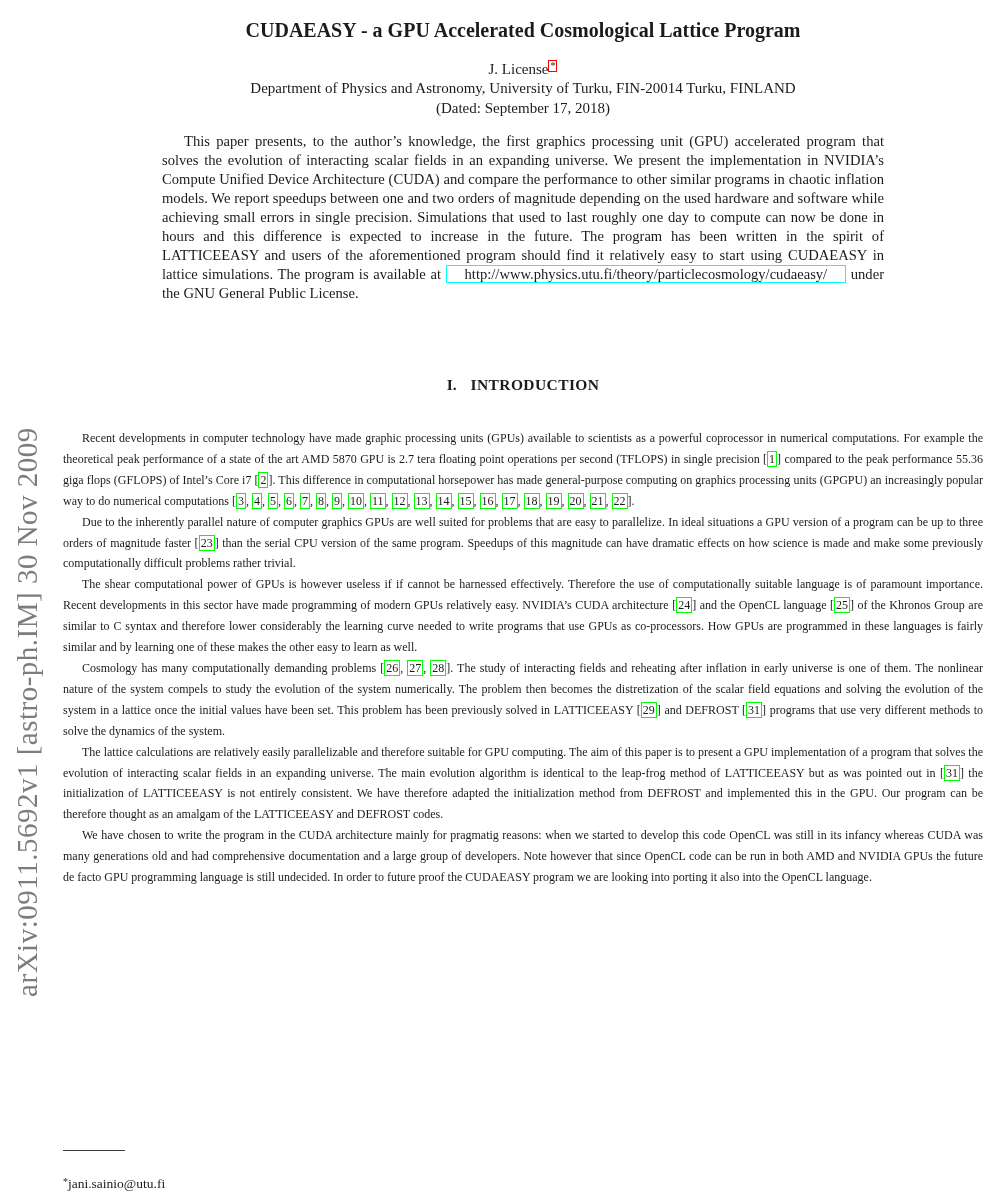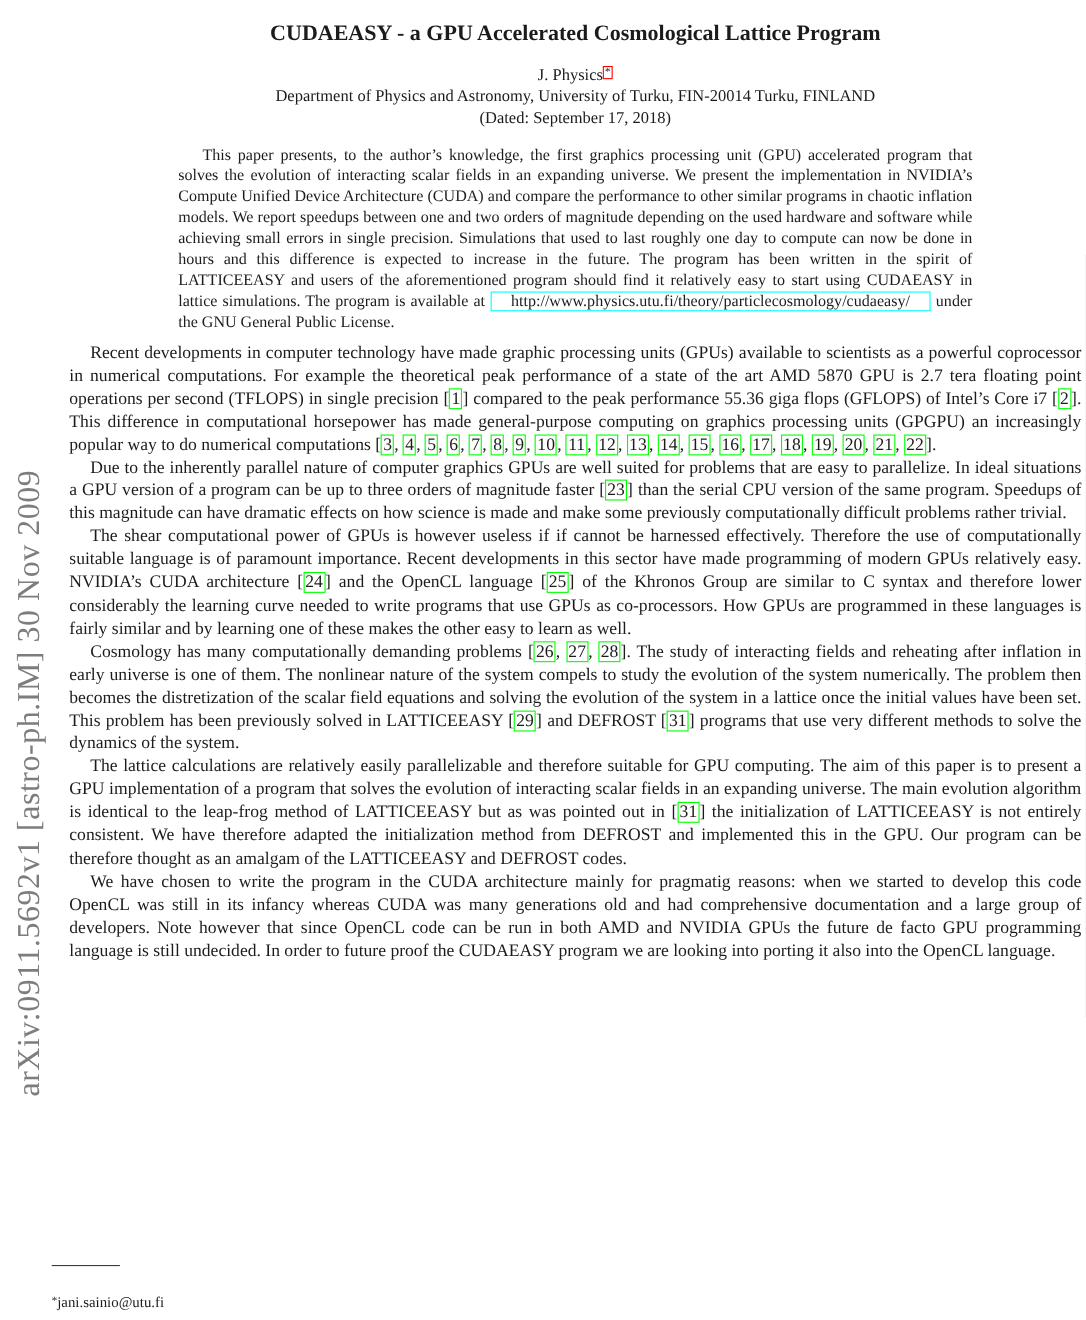--- a/index.html
+++ b/index.html
@@ -69,38 +69,38 @@
   }
   .section-heading {
     margin-top: 73px;
     text-align: center;
     font-size: 15.5px;
     font-weight: bold;
   }
   .section-number { margin-right: 14px; }
   .section-title { letter-spacing: 0.4px; }
   .body-text {
-    margin-top: 8px;
-    font-size: 16px;
+    margin-top: 34px;
+    font-size: 12px;
     line-height: 20.9px;
     text-align: justify;
   }
   .body-text p { margin: 0; text-indent: 19px; }
   .cite {
     border: 1.4px solid var(--cite-border, #00ff00);
     padding: 0 1px;
   }
   .url-link {
     border: 1.4px solid var(--link-border, #00ffff);
     padding: 0 18px;
   }
   .em { }
   .footnote {
     position: absolute;
-    left: 47px;
+    left: 63px;
     top: 1150px;
     width: 400px;
   }
   .footnote-rule {
     width: 62px;
     border-top: 1.5px solid #3c3c3c;
   }
   .footnote-text {
     margin-top: 25px;
     font-size: 13.5px;
@@ -115,29 +115,32 @@
 
 <div class="page">
 
   <div class="arxiv-watermark">arXiv:0911.5692v1  [astro-ph.IM]  30 Nov 2009</div>
 
   <div class="content">
 
     <h1 class="paper-title">CUDAEASY - a GPU Accelerated Cosmological Lattice Program</h1>
 
     <div class="author-line">
-      <span>J. Physics</span><span class="author-marker">*</span>
+      <span>J. License</span><span class="author-marker">*</span>
     </div>
 
     <div class="affiliation">Department of Physics and Astronomy, University of Turku, FIN-20014 Turku, FINLAND</div>
 
     <div class="date-line">(Dated: September 17, 2018)</div>
 
     <div class="abstract"><span>This paper presents, to the author’s knowledge, the first graphics processing unit (GPU) accelerated program that solves the evolution of interacting scalar fields in an expanding universe. We present the implementation in NVIDIA’s Compute Unified Device Architecture (CUDA) and compare the performance to other similar programs in chaotic inflation models. We report speedups between one and two orders of magnitude depending on the used hardware and software while achieving small errors in single precision. Simulations that used to last roughly one day to compute can now be done in hours and this difference is expected to increase in the future. The program has been written in the spirit of LATTICEEASY and users of the aforementioned program should find it relatively easy to start using CUDAEASY in lattice simulations. The program is available at </span><span class="url-link">http://www.physics.utu.fi/theory/particlecosmology/cudaeasy/</span><span> under the GNU General Public License.</span></div>
 
+    <div class="section-heading">
+      <span class="section-number">I.</span><span class="section-title">INTRODUCTION</span>
+    </div>
 
     <div class="body-text">
       <p><span>Recent developments in computer technology have made graphic processing units (GPUs) available to scientists as a powerful coprocessor in numerical computations. For example the theoretical peak performance of a state of the art AMD 5870 GPU is 2.7 tera floating point operations per second (TFLOPS) in single precision [</span><span class="cite">1</span><span>] compared to the peak performance 55.36 giga flops (GFLOPS) of Intel’s Core i7 [</span><span class="cite">2</span><span>]. This difference in computational horsepower has made general-purpose computing on graphics processing units (GPGPU) an increasingly popular way to do numerical computations [</span><span class="cite">3</span><span>, </span><span class="cite">4</span><span>, </span><span class="cite">5</span><span>, </span><span class="cite">6</span><span>, </span><span class="cite">7</span><span>, </span><span class="cite">8</span><span>, </span><span class="cite">9</span><span>, </span><span class="cite">10</span><span>, </span><span class="cite">11</span><span>, </span><span class="cite">12</span><span>, </span><span class="cite">13</span><span>, </span><span class="cite">14</span><span>, </span><span class="cite">15</span><span>, </span><span class="cite">16</span><span>, </span><span class="cite">17</span><span>, </span><span class="cite">18</span><span>, </span><span class="cite">19</span><span>, </span><span class="cite">20</span><span>, </span><span class="cite">21</span><span>, </span><span class="cite">22</span><span>].</span></p>
       <p><span>Due to the inherently parallel nature of computer graphics GPUs are well suited for problems that are easy to parallelize. In ideal situations a GPU version of a program can be up to three orders of magnitude faster [</span><span class="cite">23</span><span>] than the serial CPU version of the same program. Speedups of this magnitude can have dramatic effects on how science is made and make some previously computationally difficult problems rather trivial.</span></p>
       <p><span>The shear computational power of GPUs is however useless if if cannot be harnessed effectively. Therefore the use of computationally suitable language is of paramount importance. Recent developments in this sector have made programming of modern GPUs relatively easy. NVIDIA’s CUDA architecture [</span><span class="cite">24</span><span>] and the OpenCL language [</span><span class="cite">25</span><span>] of the Khronos Group are similar to C syntax and therefore lower considerably the learning curve needed to write programs that use GPUs as co-processors. How GPUs are programmed in these languages is fairly similar and by learning one of these makes the other easy to learn as well.</span></p>
       <p><span>Cosmology has many computationally demanding problems [</span><span class="cite">26</span><span>, </span><span class="cite">27</span><span>, </span><span class="cite">28</span><span>]. The study of interacting fields and reheating after inflation in early universe is one of them. The nonlinear nature of the system compels to study the evolution of the system numerically. The problem then becomes the distretization of the scalar field equations and solving the evolution of the system in a lattice once the initial values have been set. This problem has been previously solved in LATTICEEASY [</span><span class="cite">29</span><span>] and DEFROST [</span><span class="cite">31</span><span>] programs that use very different methods to solve the dynamics of the system.</span></p>
       <p><span>The lattice calculations are relatively easily parallelizable and therefore suitable for GPU computing. The aim of this paper is to present a GPU implementation of a program that solves the evolution of interacting scalar fields in an expanding universe. The main evolution algorithm is identical to the leap-frog method of LATTICEEASY but as was pointed out in [</span><span class="cite">31</span><span>] the initialization of LATTICEEASY is not entirely consistent. We have therefore adapted the initialization method from DEFROST and implemented this in the GPU. Our program can be therefore thought as an amalgam of the LATTICEEASY and DEFROST codes.</span></p>
       <p><span>We have chosen to write the program in the CUDA architecture mainly for pragmatig reasons: when we started to develop this code OpenCL was still in its infancy whereas CUDA was many generations old and had comprehensive documentation and a large group of developers. Note however that since OpenCL code can be run in both AMD and NVIDIA GPUs the future </span><span class="em">de facto</span><span> GPU programming language is still undecided. In order to future proof the CUDAEASY program we are looking into porting it also into the OpenCL language.</span></p>
     </div>
 

